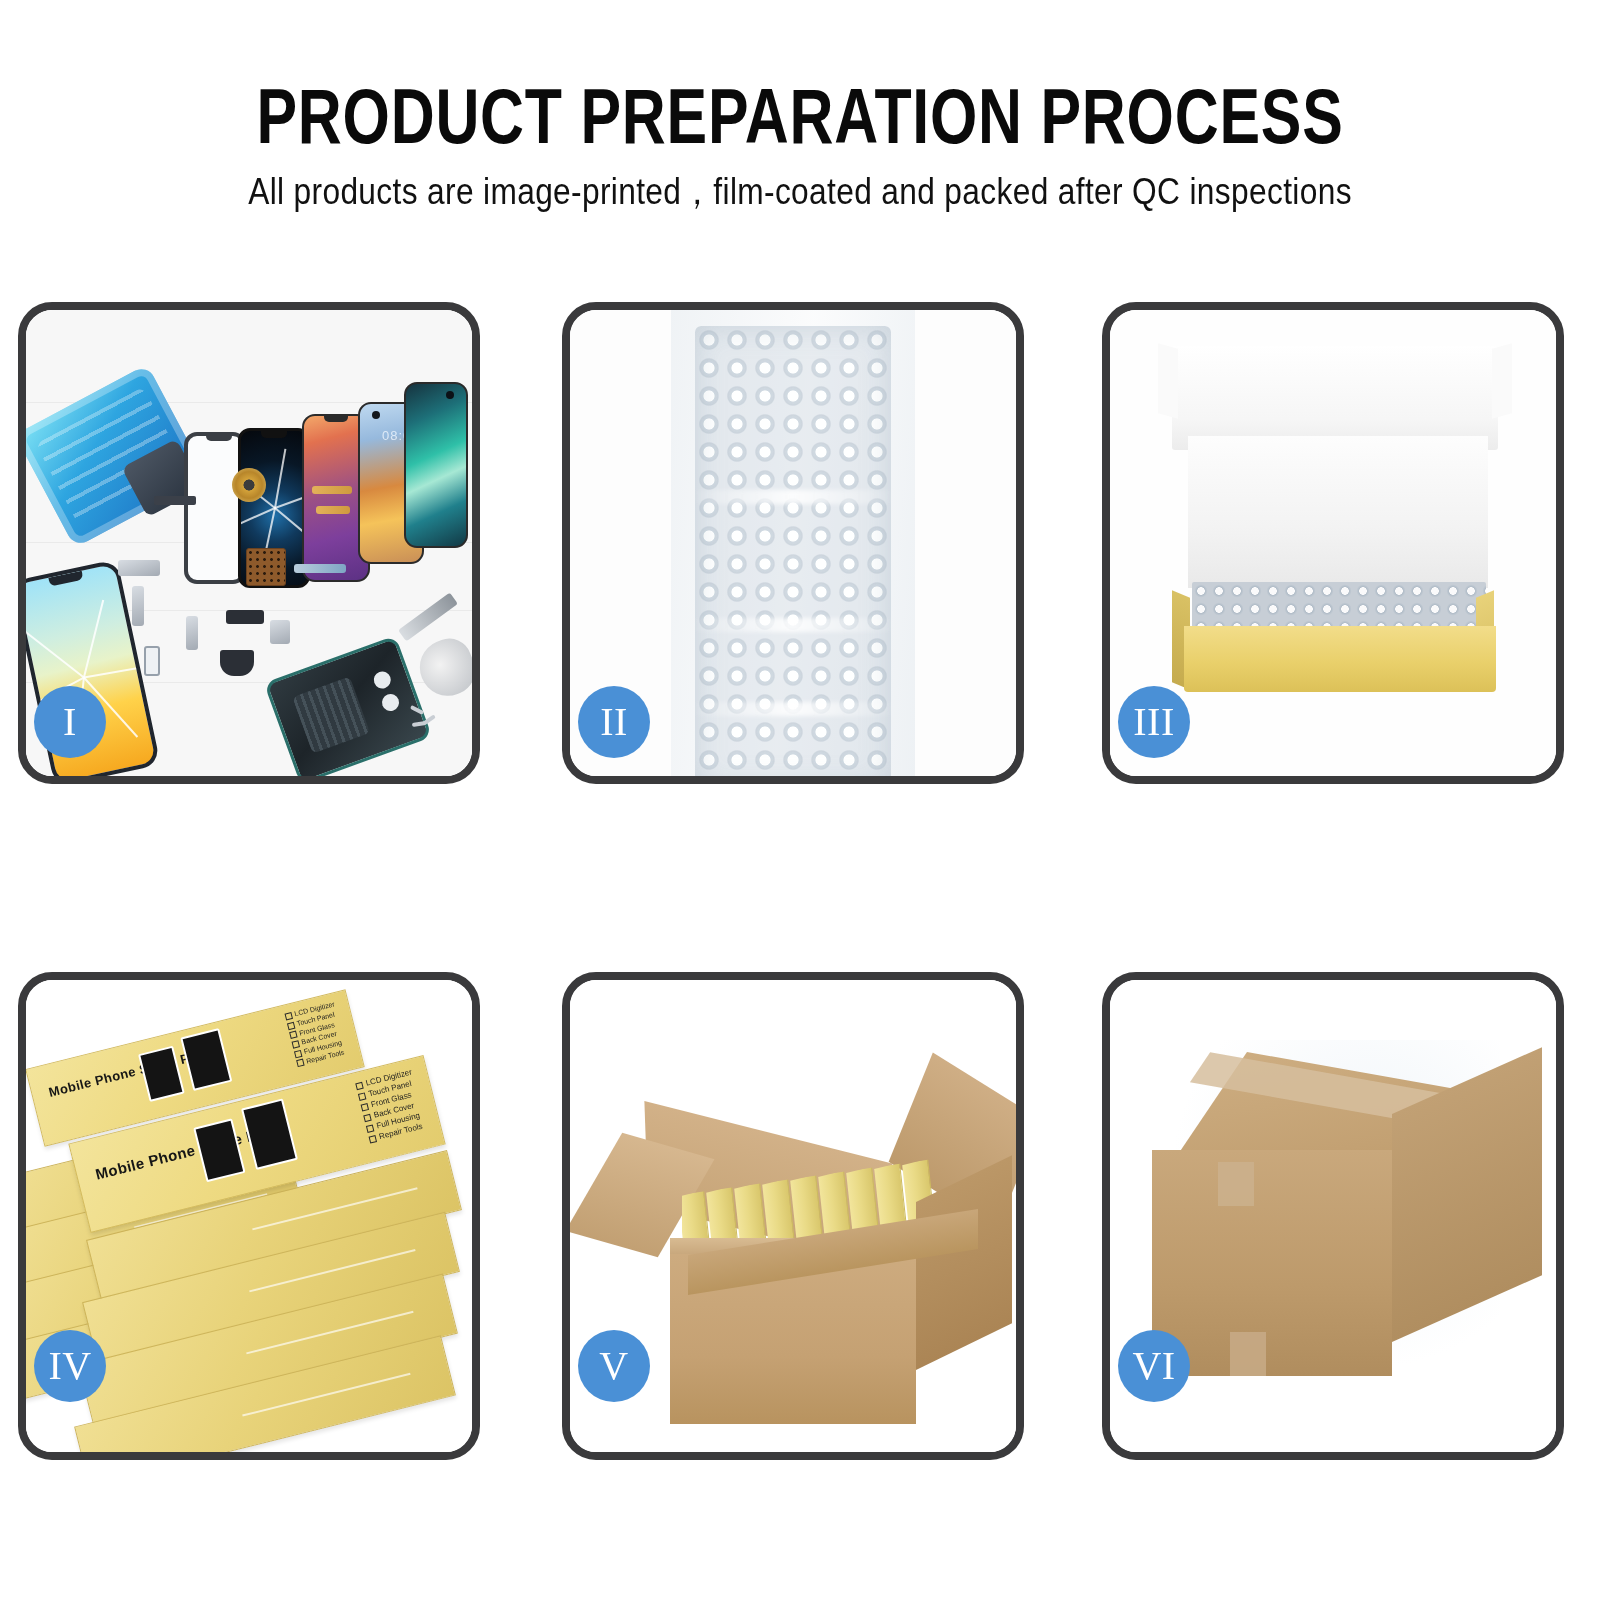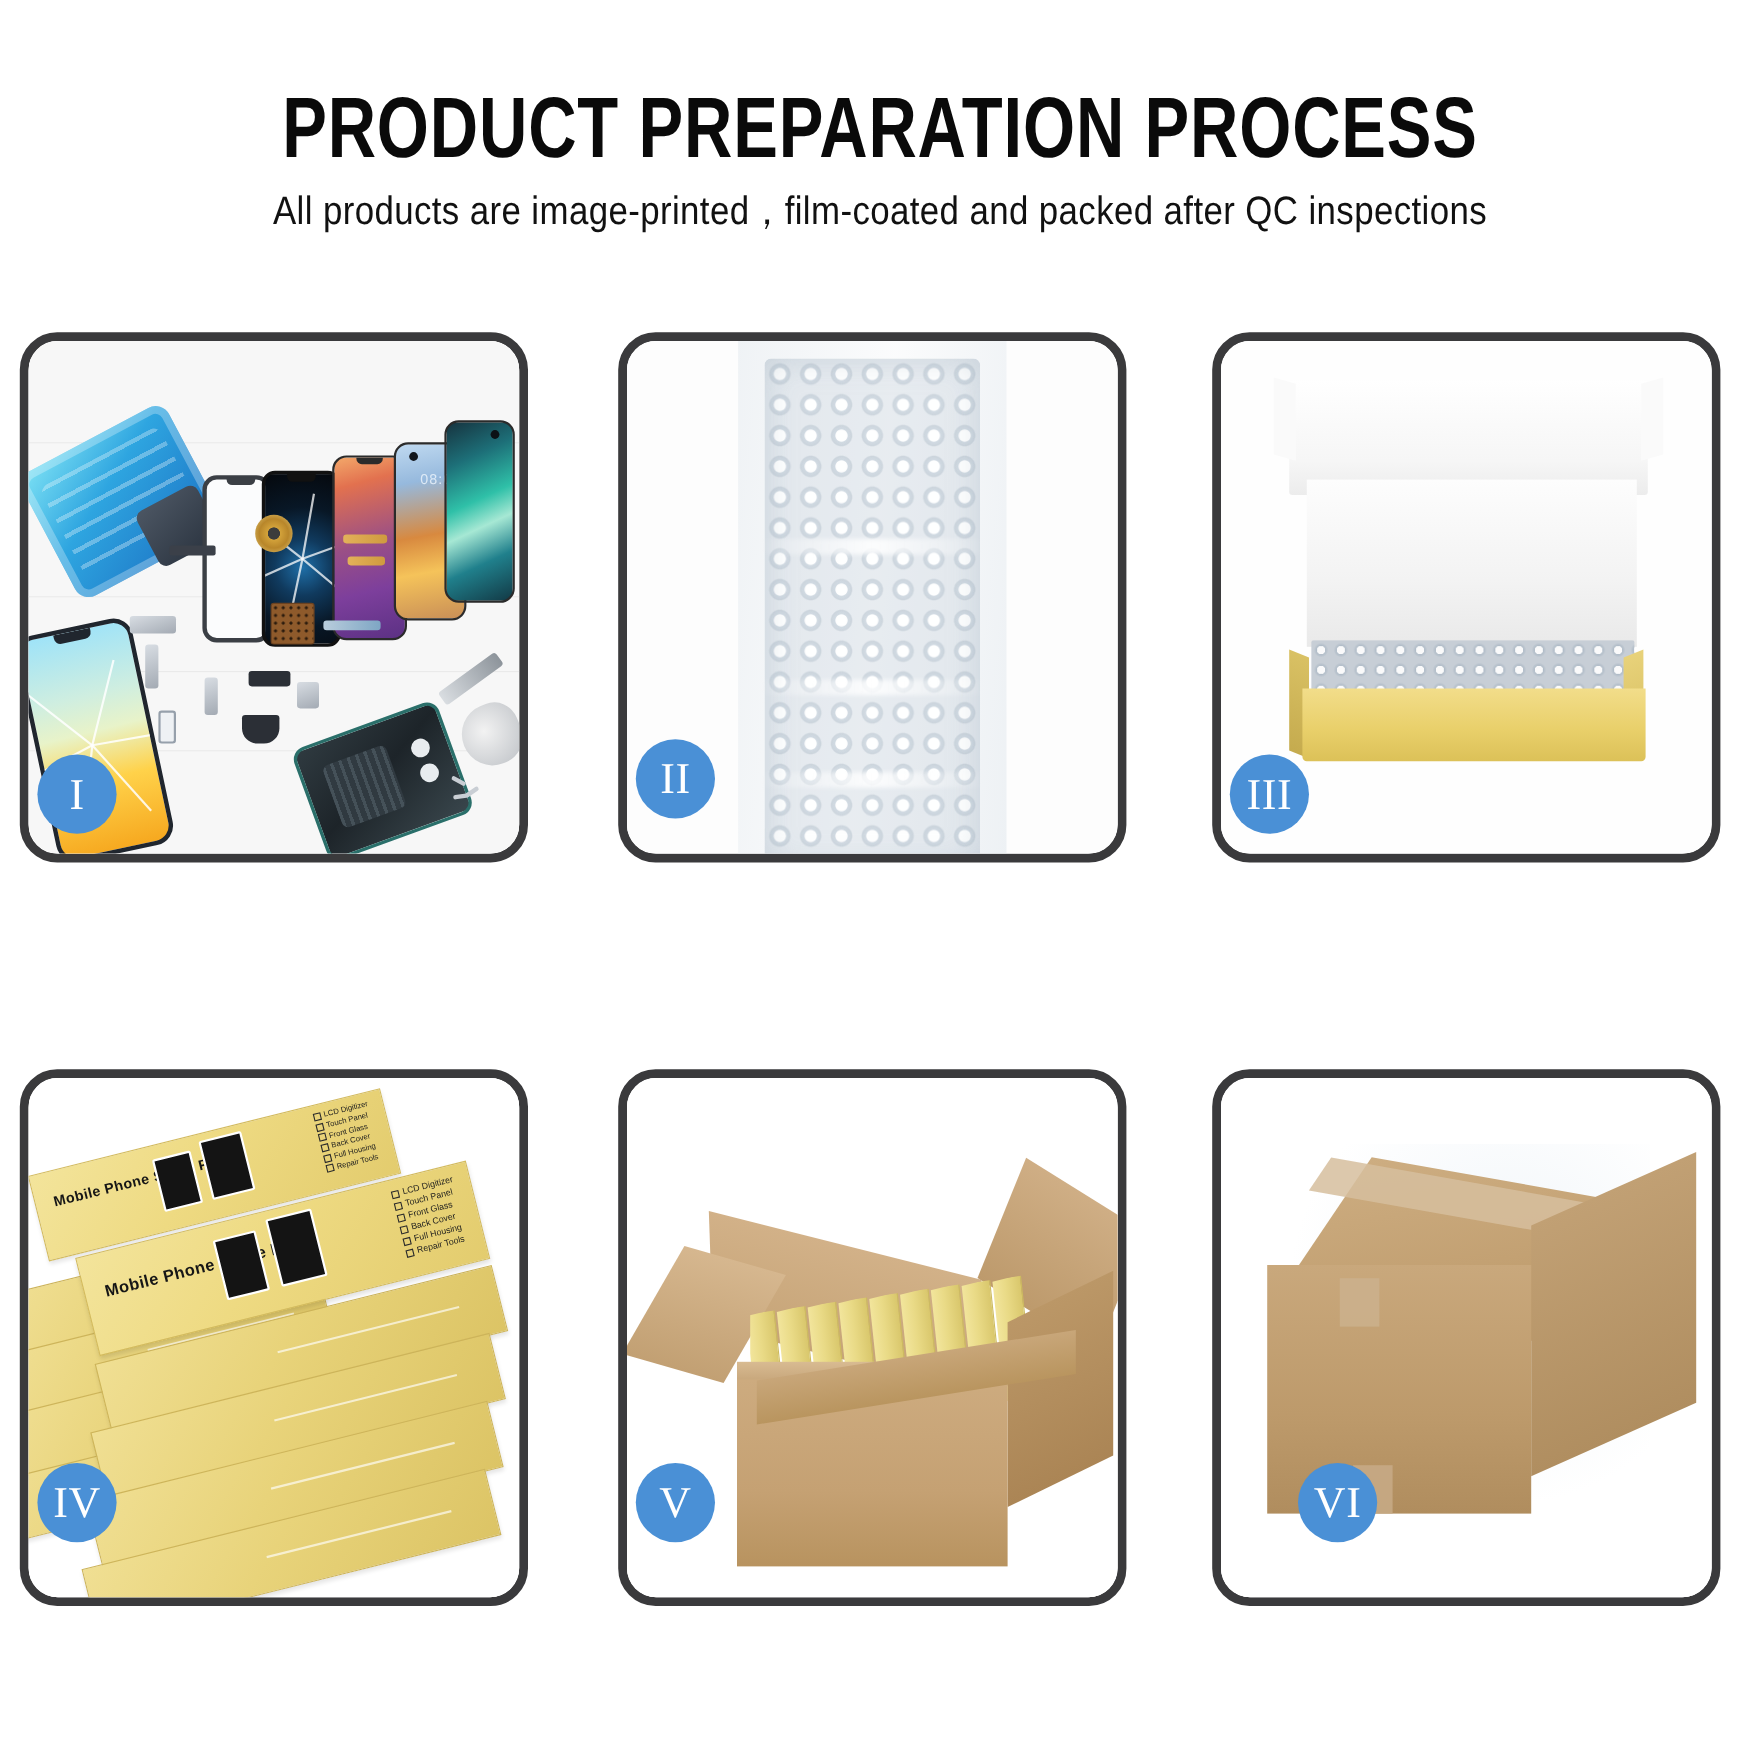--- a/index.html
+++ b/index.html
@@ -84,25 +84,25 @@
     background: #4a90d6;
     color: #ffffff;
     font-family: "Liberation Serif", serif;
     font-size: 40px;
     line-height: 72px;
     text-align: center;
     z-index: 40;
     letter-spacing: 0.5px;
   }
   .b1 { left: 34px;   top: 686px; }
-  .b2 { left: 578px;  top: 672px; }
+  .b2 { left: 578px;  top: 686px; }
   .b3 { left: 1118px; top: 686px; }
   .b4 { left: 34px;   top: 1330px; }
   .b5 { left: 578px;  top: 1330px; }
-  .b6 { left: 1180px; top: 1330px; }
+  .b6 { left: 1118px; top: 1330px; }
 
   
   .scene1 { position:absolute; inset:0; background:#f7f7f7; }
   .s1-band { position:absolute; left:0; width:100%; height:1px; background:#eaeaea; }
 
   
   .adh {
     position:absolute; left:10px; top:82px; width:150px; height:128px;
     background: linear-gradient(150deg,#7fe3f5 0%,#2ea5e0 40%,#1b6fc2 100%);
     border-radius:14px; transform: rotate(-28deg);

